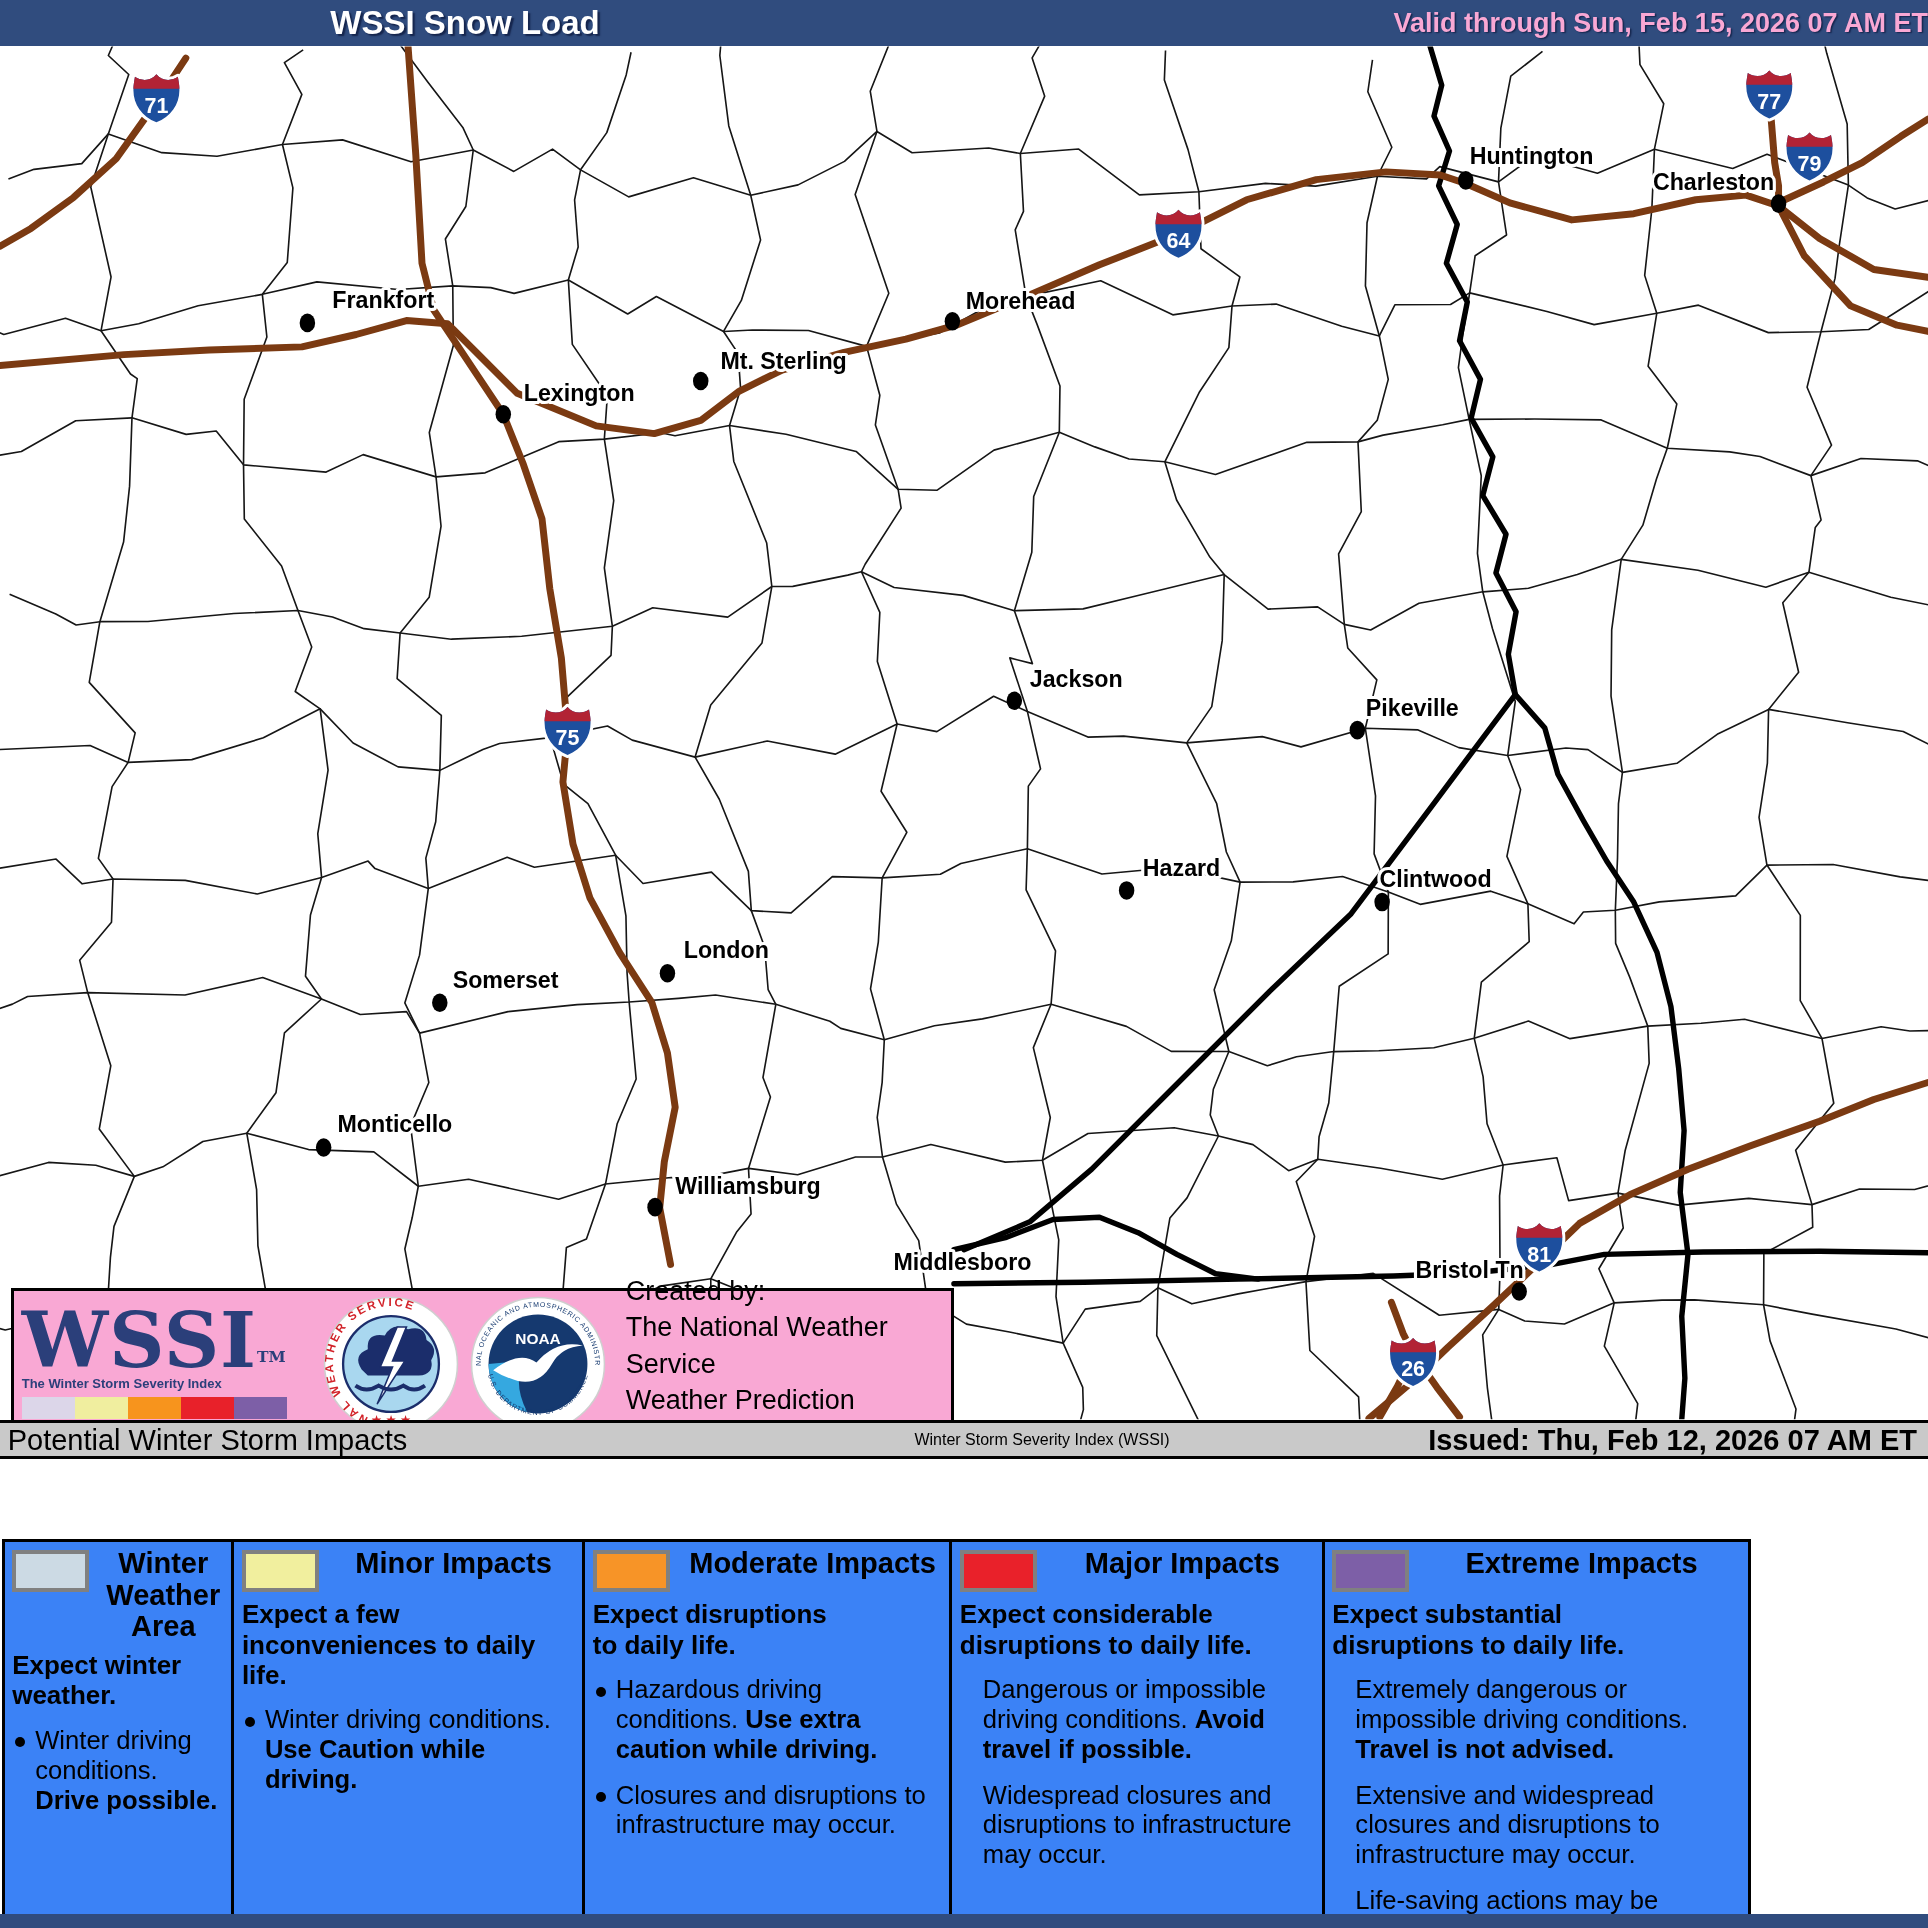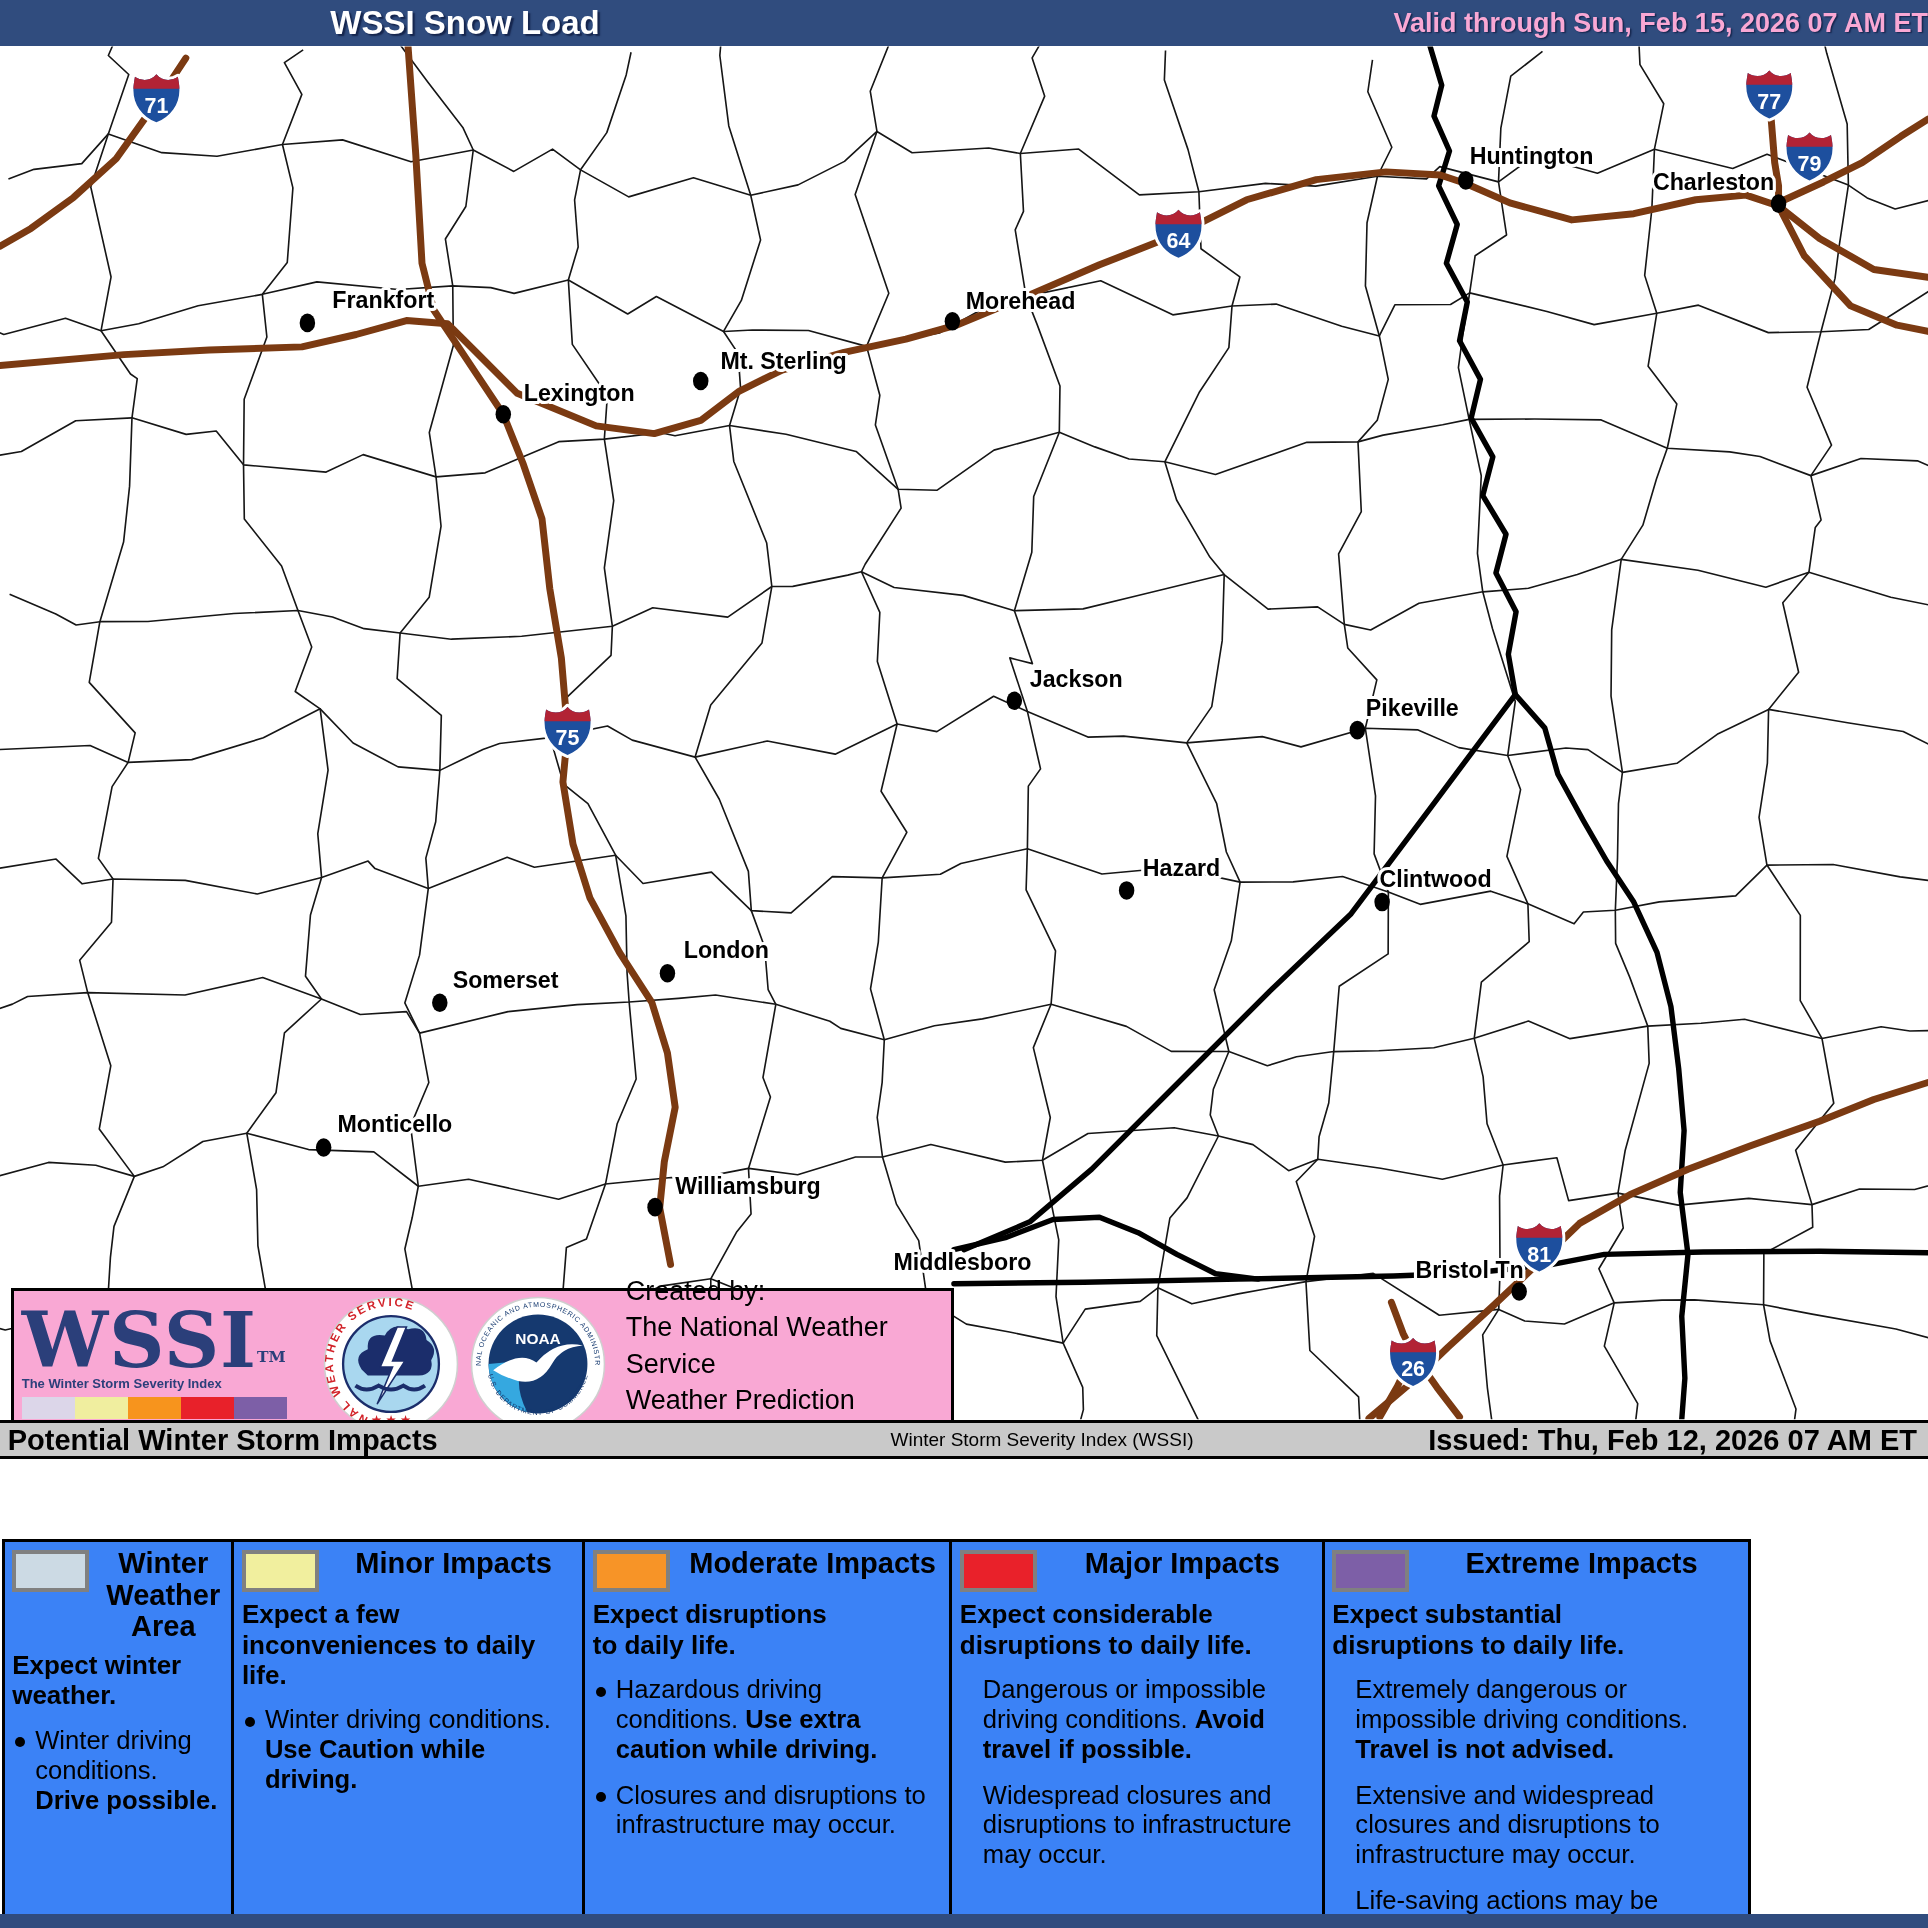--- a/index.html
+++ b/index.html
@@ -20,22 +20,22 @@
     font-size:77px;line-height:0.82;letter-spacing:0.8px;}
   .wssi-tm{font-size:15.5px;vertical-align:4.6px;letter-spacing:0;}
   .wssi-tagline{font-size:13px;font-weight:bold;color:#2b3f7a;margin-top:4.6px;white-space:nowrap;}
   .wssi-scale{display:flex;margin-top:6.2px;}
   .wssi-scale div{width:53px;height:22px;}
   .logo{flex:0 0 auto;margin-left:11px;}
   .credit-text{margin-left:20px;font-size:27px;color:#000;line-height:1.35;}
   
   #impacts-bar{position:absolute;left:0;top:1420px;width:1928px;height:39px;background:#c9c9c9;
     border-top:3.9px solid #000;border-bottom:3.9px solid #000;box-sizing:border-box;z-index:25;}
-  #impacts-bar .left{position:absolute;left:7.7px;top:50%;transform:translateY(-50%);font-size:29px;font-weight:bold;white-space:nowrap;}
-  #impacts-bar .center{position:absolute;left:1042px;top:50%;transform:translate(-50%,-50%);font-size:19px;white-space:nowrap;}
+  #impacts-bar .left{position:absolute;left:7.7px;top:50%;transform:translateY(-50%);font-size:29px;font-weight:normal;white-space:nowrap;}
+  #impacts-bar .center{position:absolute;left:1042px;top:50%;transform:translate(-50%,-50%);font-size:16px;white-space:nowrap;}
   #impacts-bar .right{position:absolute;right:11px;top:50%;transform:translateY(-50%);font-size:29px;font-weight:bold;white-space:nowrap;}
   
   #legend{position:absolute;left:1.5px;top:1539px;width:1749px;height:455px;border:3.9px solid #000;
     box-sizing:border-box;display:flex;background:#3b82f6;z-index:25;}
   .legend-col{position:relative;box-sizing:border-box;border-right:3.1px solid #000;padding:6.2px 9.3px 4.6px 7.7px;}
   .legend-col:last-child{border-right:none;}
   .legend-head{display:flex;align-items:flex-start;}
   .swatch{width:77px;height:42px;border:4.6px solid #808080;box-sizing:border-box;flex:0 0 auto;margin-top:1.5px;}
   .legend-title{font-size:29px;font-weight:bold;line-height:1.08;margin-left:15.5px;white-space:pre-line;text-align:center;flex:1;}
   .legend-lead{font-size:26px;font-weight:bold;line-height:1.16;margin-top:7.7px;white-space:pre-line;}

